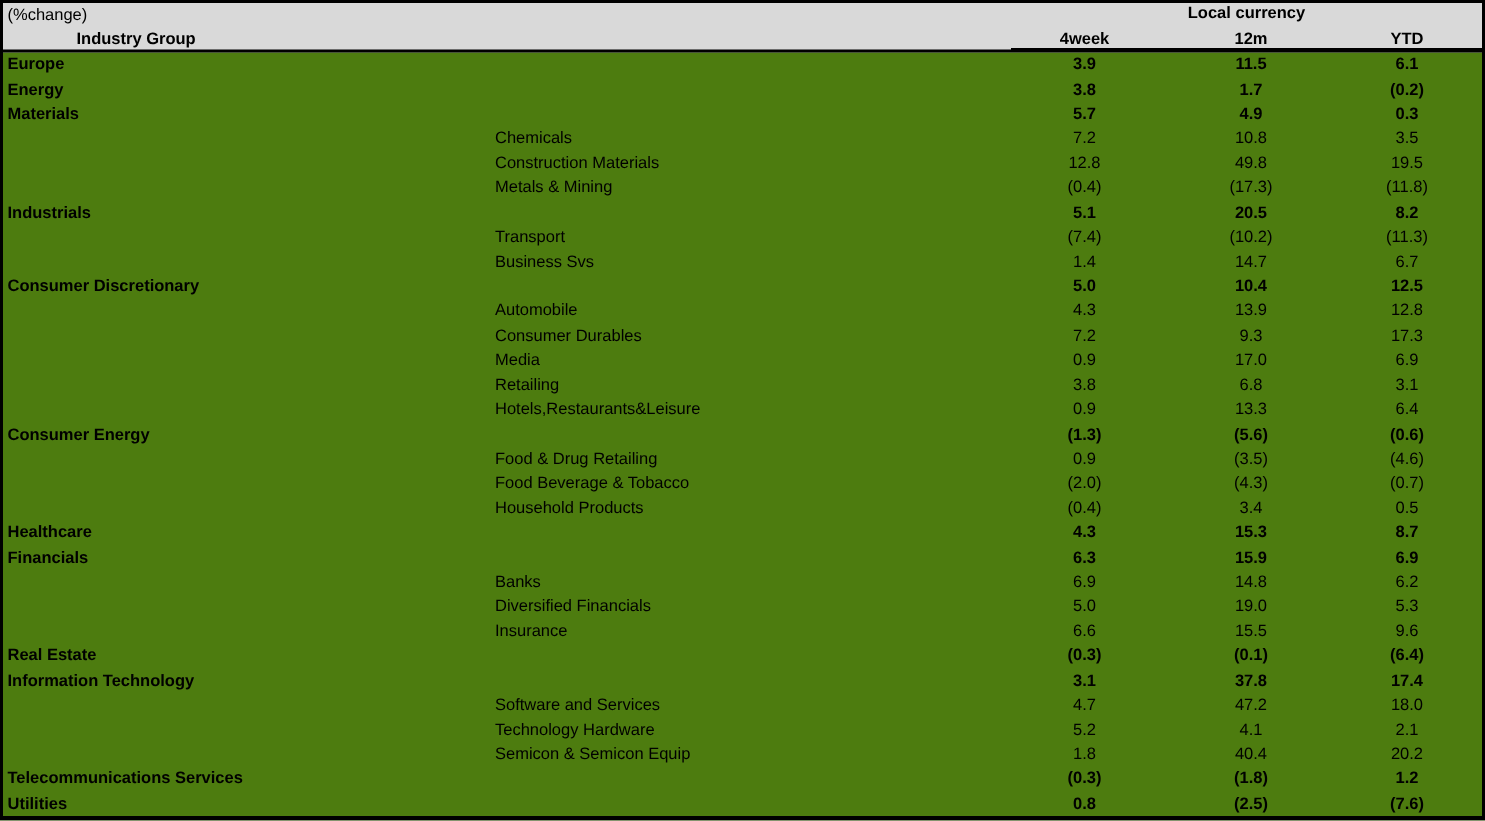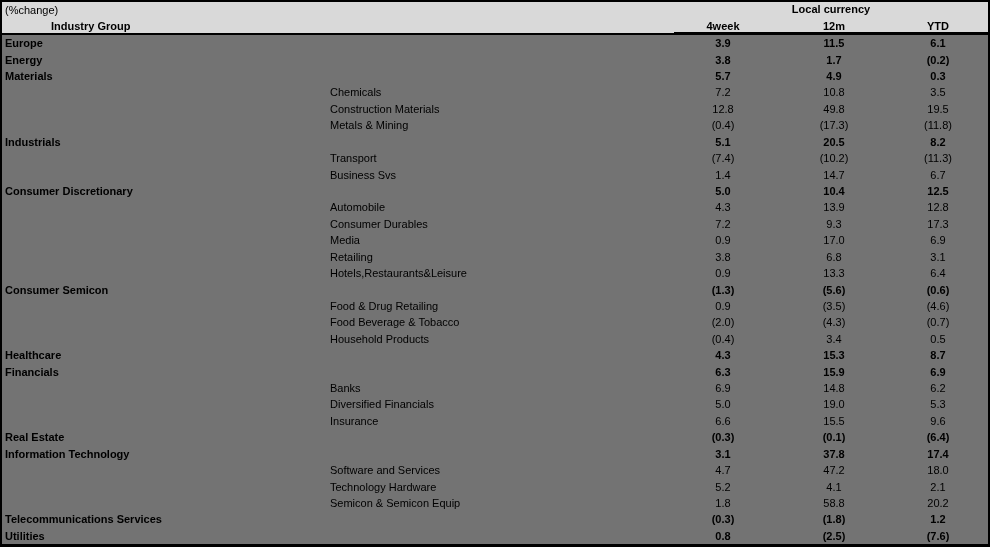--- a/index.html
+++ b/index.html
@@ -6,21 +6,21 @@
   html, body { background: #ffffff; }
   body {
     font-family: "Liberation Sans", sans-serif;
     color: #000000;
     font-size: 11px;
   }
   .perf-table {
     position: relative;
     width: 990px;
     height: 547px;
-    background: #737373;
+    background: #4d7c0f;
     border: 2px solid #000000;
     border-bottom-width: 3px;
     display: flex;
     flex-direction: column;
     overflow: hidden;
   }
   
   .thead {
     background: #d9d9d9;
     border-bottom: 2px solid #000000;
@@ -170,21 +170,21 @@
         <span class="val c2">6.8</span>
         <span class="val c3">3.1</span>
       </div>
       <div class="row">
         <span class="rlabel sub">Hotels,Restaurants&amp;Leisure</span>
         <span class="val c1">0.9</span>
         <span class="val c2">13.3</span>
         <span class="val c3">6.4</span>
       </div>
       <div class="row">
-        <span class="rlabel group">Consumer Semicon</span>
+        <span class="rlabel group">Consumer Energy</span>
         <span class="val c1 bold">(1.3)</span>
         <span class="val c2 bold">(5.6)</span>
         <span class="val c3 bold">(0.6)</span>
       </div>
       <div class="row">
         <span class="rlabel sub">Food &amp; Drug Retailing</span>
         <span class="val c1">0.9</span>
         <span class="val c2">(3.5)</span>
         <span class="val c3">(4.6)</span>
       </div>
@@ -250,21 +250,21 @@
       </div>
       <div class="row">
         <span class="rlabel sub">Technology Hardware</span>
         <span class="val c1">5.2</span>
         <span class="val c2">4.1</span>
         <span class="val c3">2.1</span>
       </div>
       <div class="row">
         <span class="rlabel sub">Semicon &amp; Semicon Equip</span>
         <span class="val c1">1.8</span>
-        <span class="val c2">58.8</span>
+        <span class="val c2">40.4</span>
         <span class="val c3">20.2</span>
       </div>
       <div class="row">
         <span class="rlabel group">Telecommunications Services</span>
         <span class="val c1 bold">(0.3)</span>
         <span class="val c2 bold">(1.8)</span>
         <span class="val c3 bold">1.2</span>
       </div>
       <div class="row">
         <span class="rlabel group">Utilities</span>

